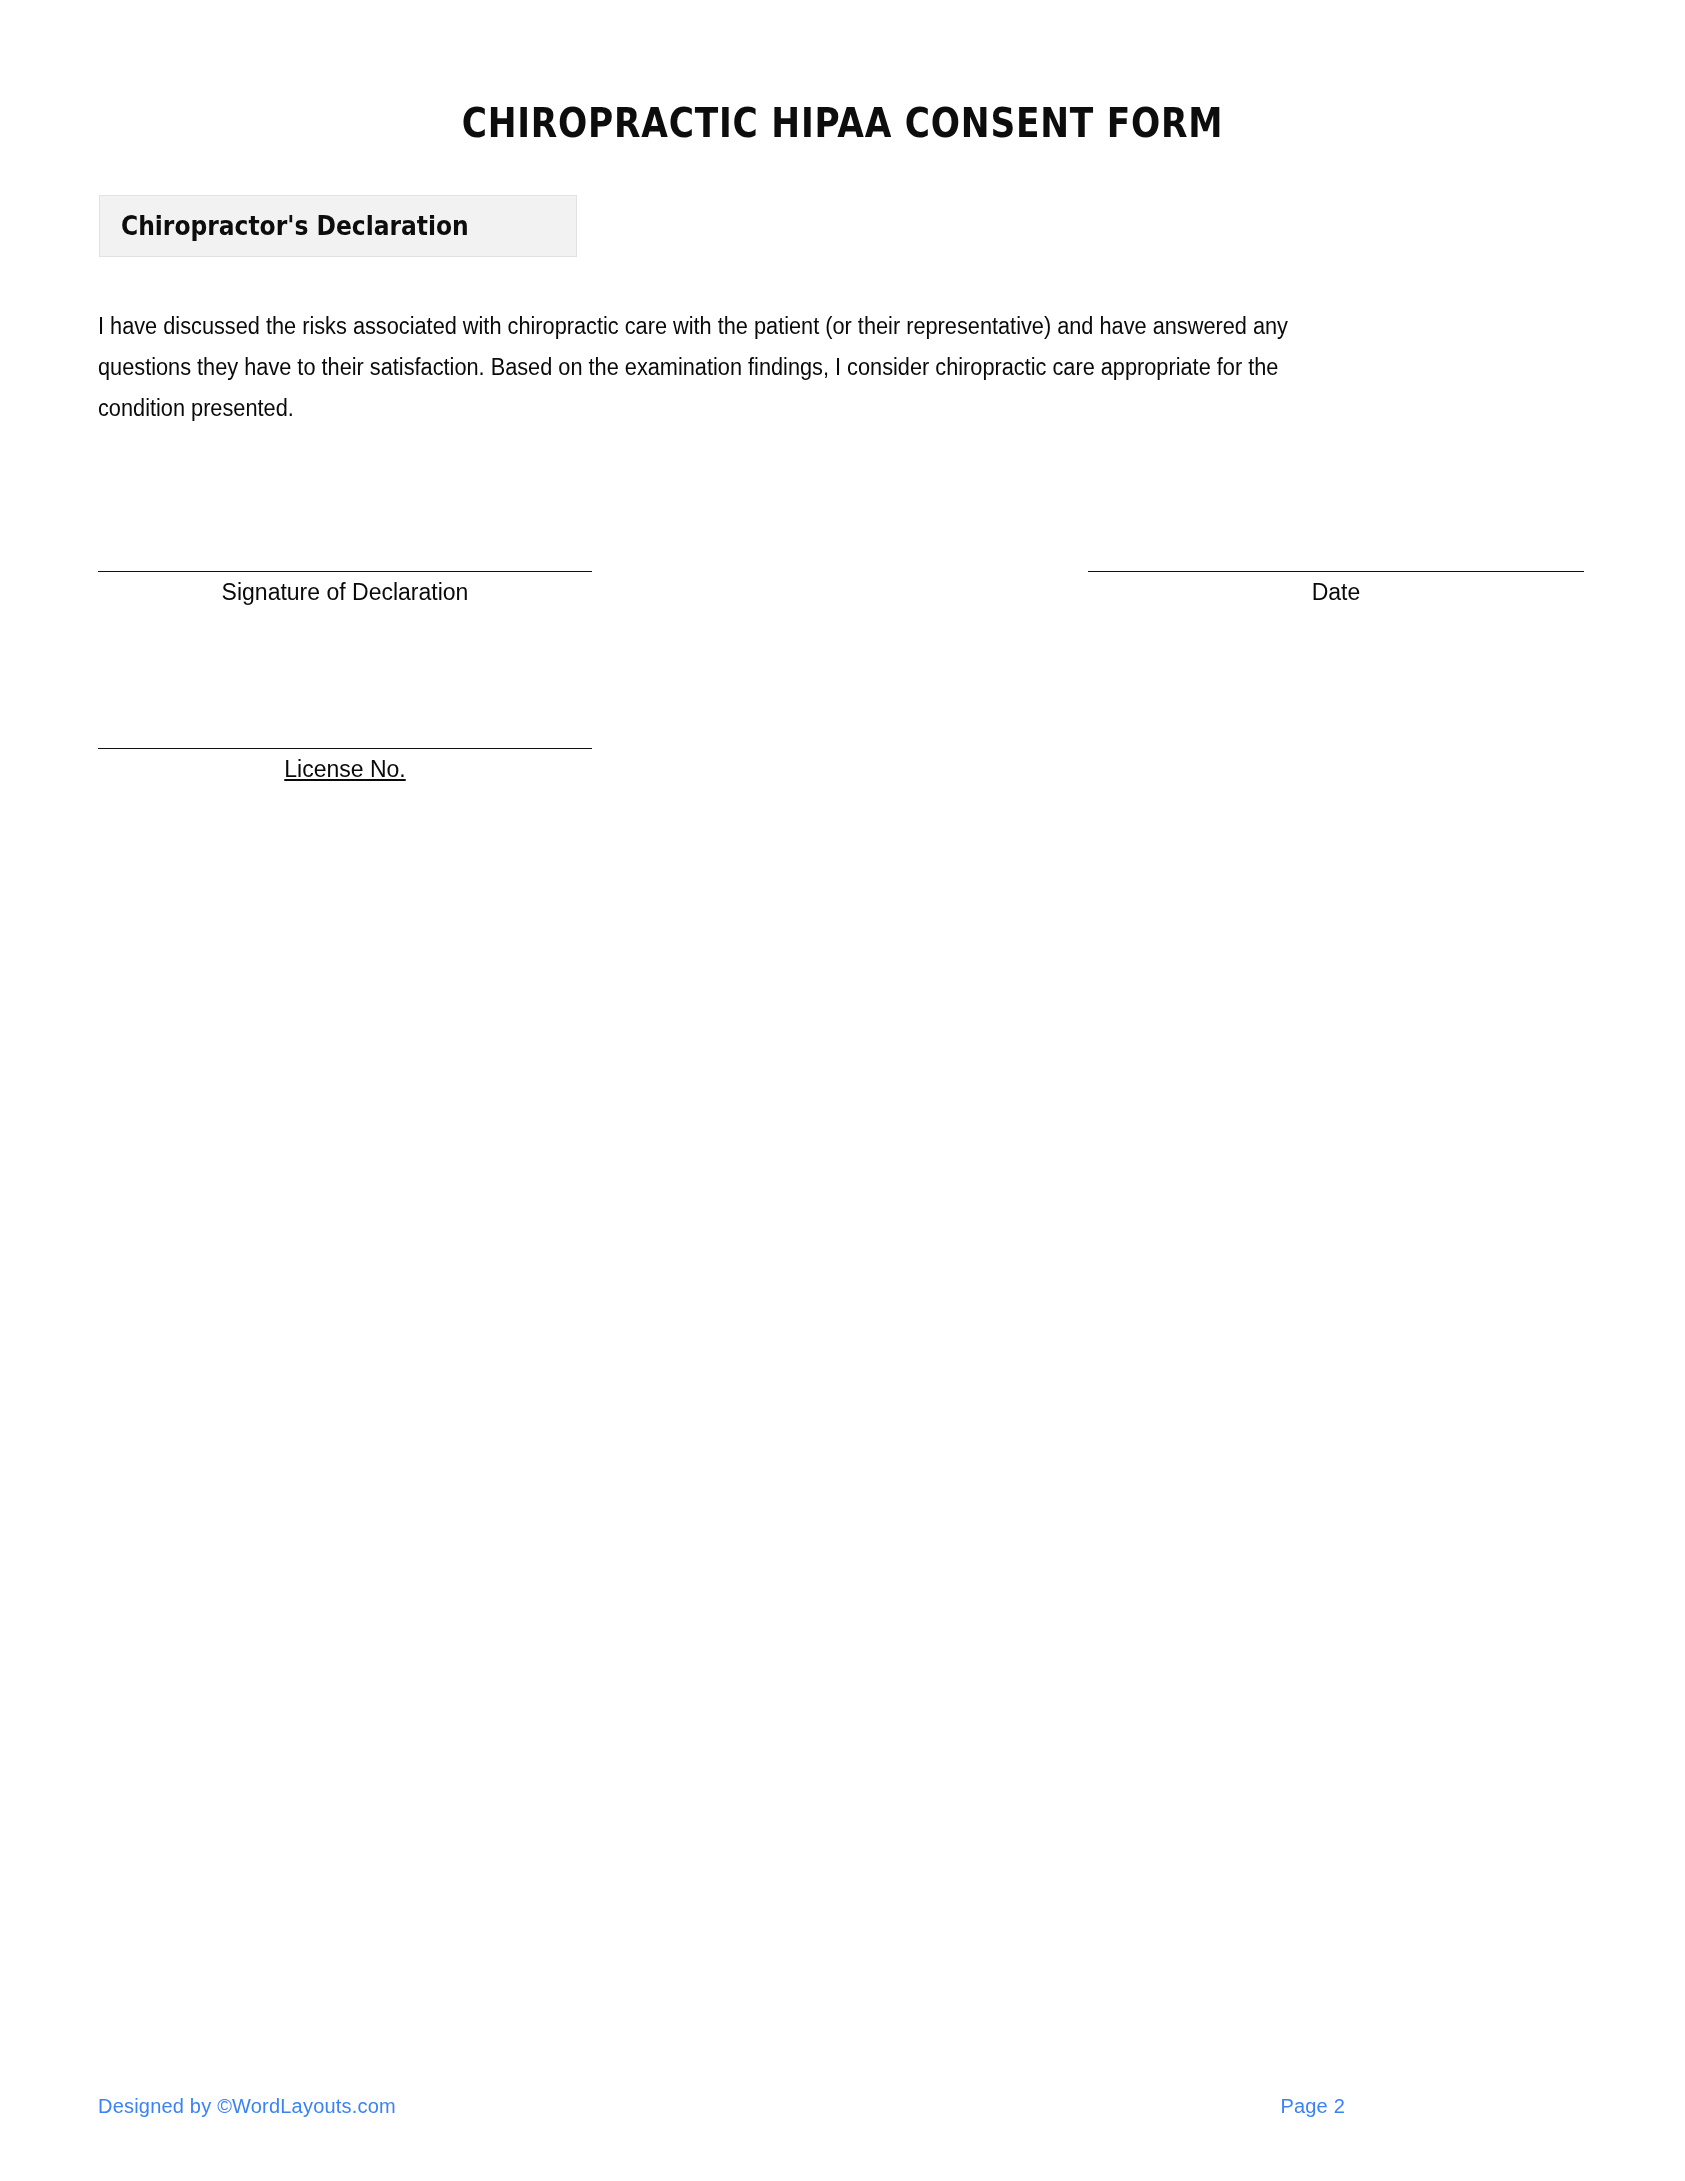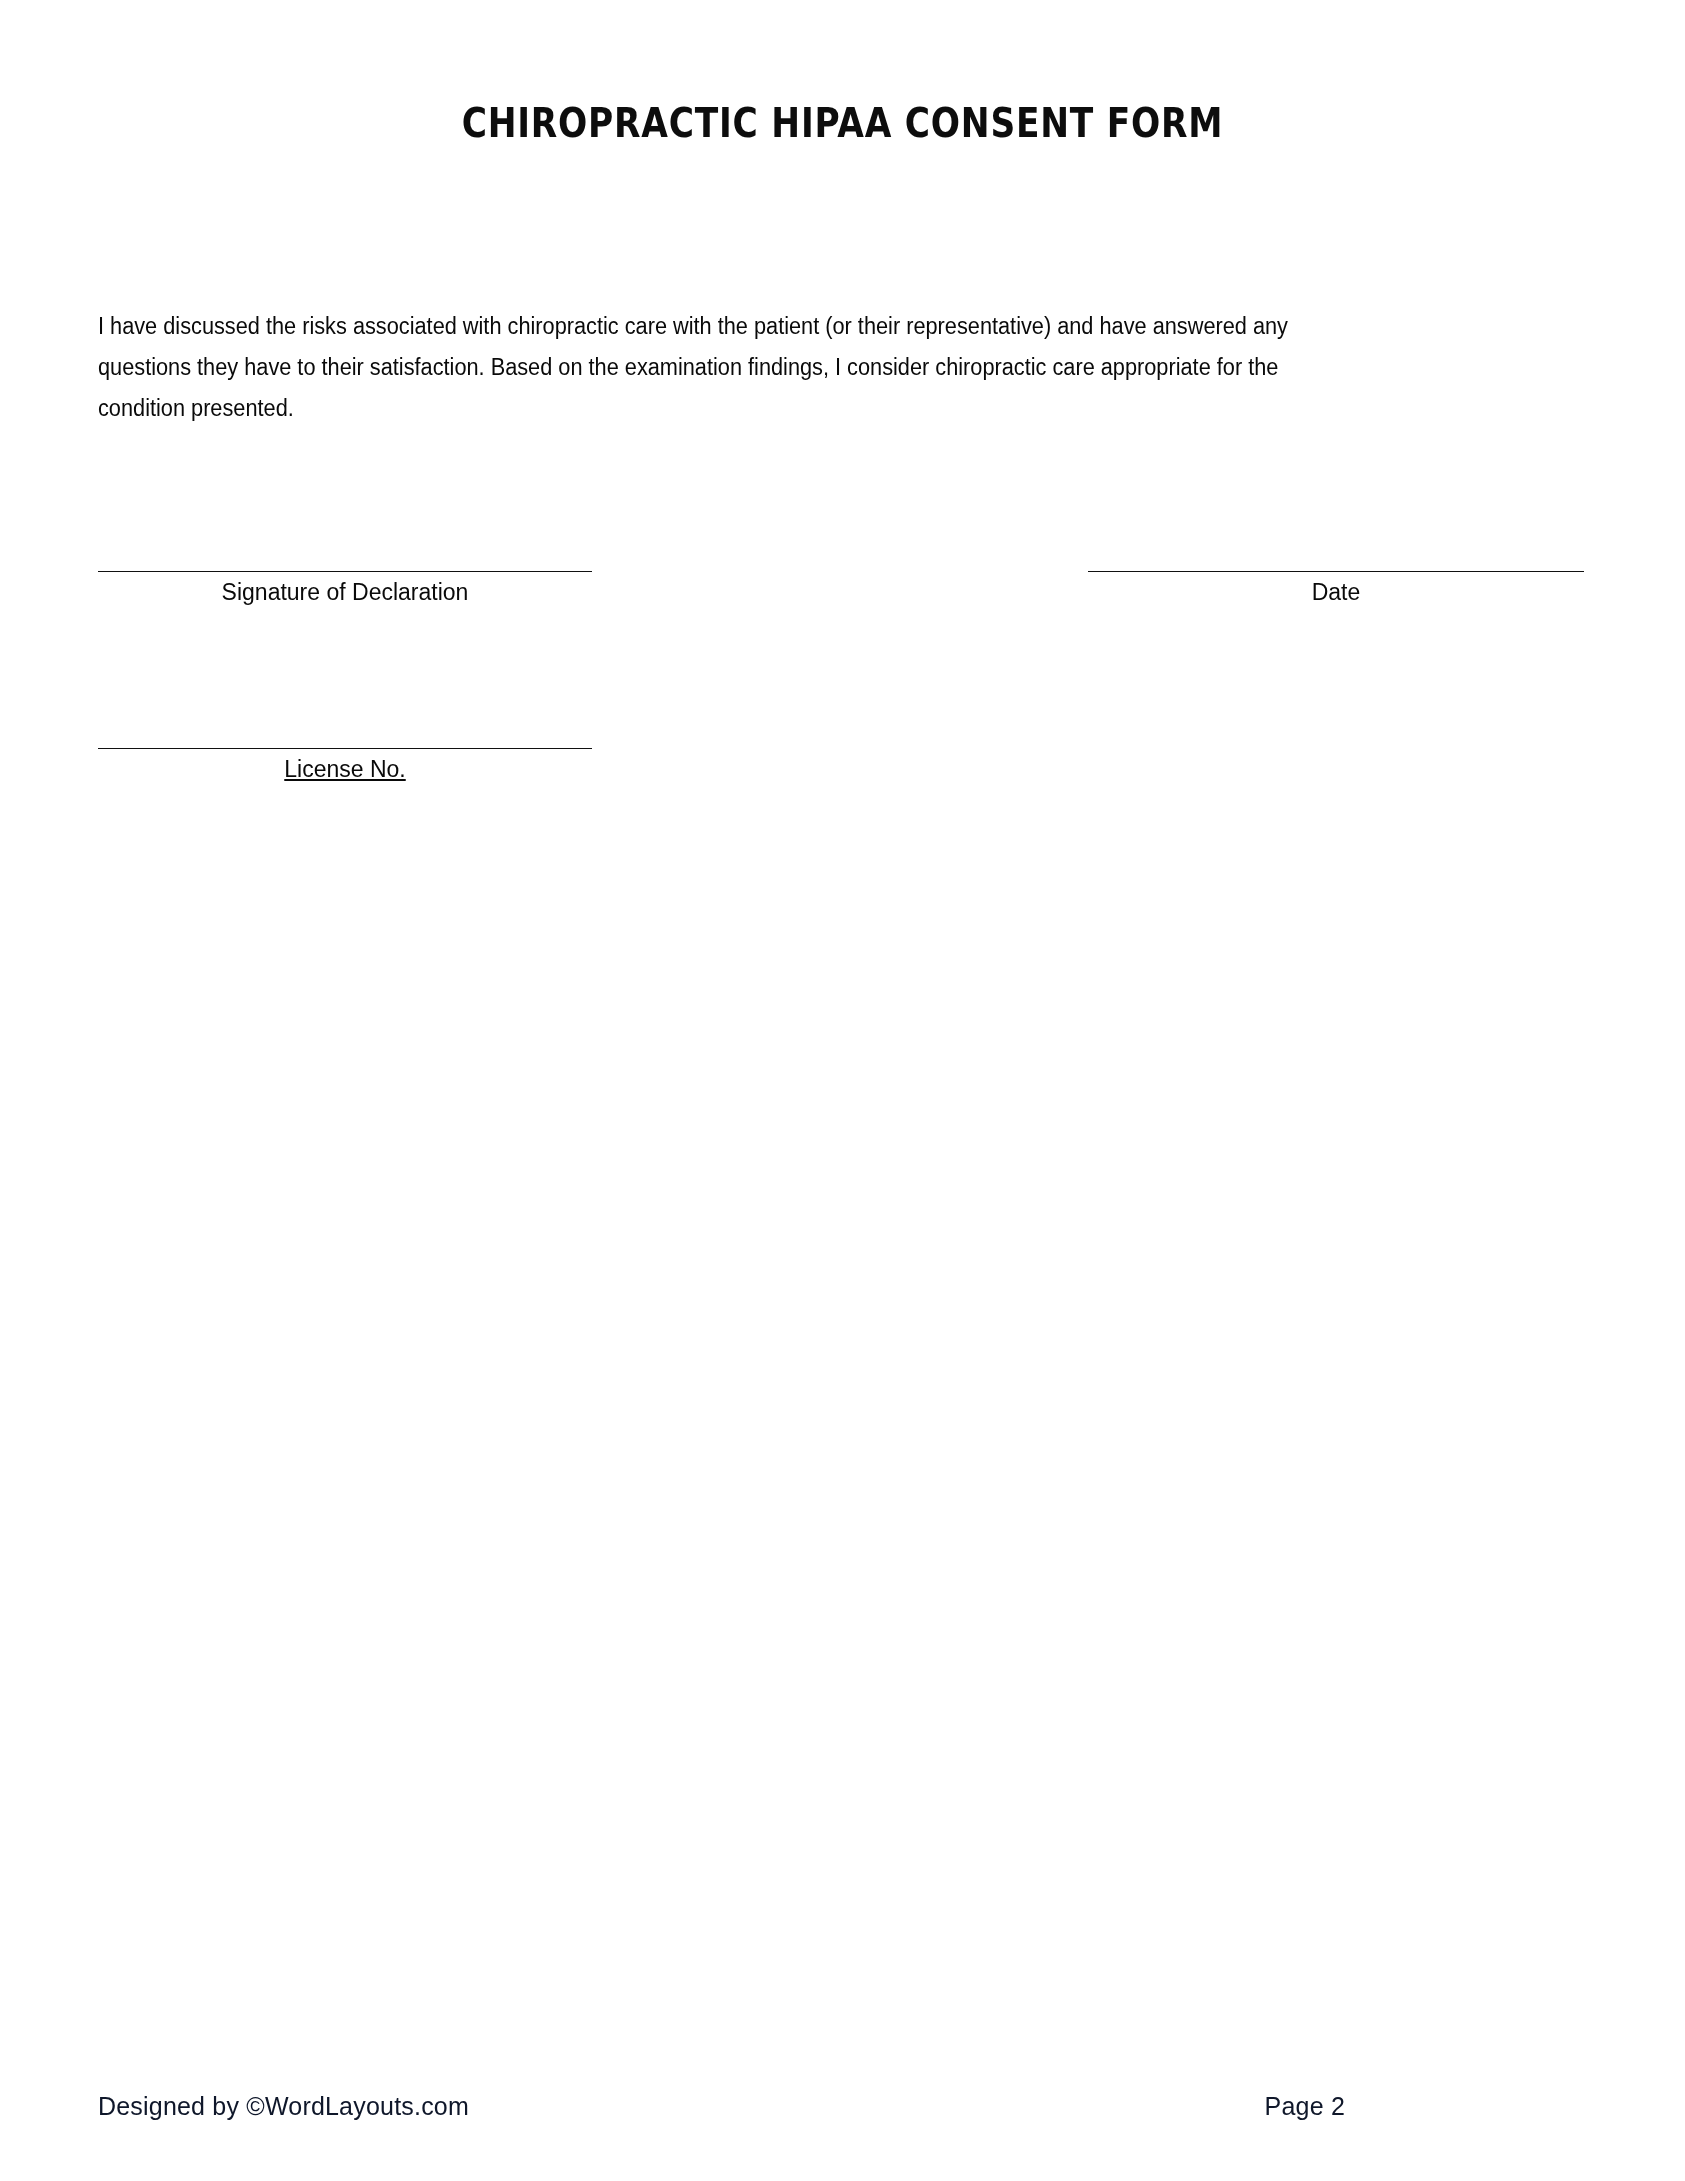--- a/index.html
+++ b/index.html
@@ -108,36 +108,39 @@
   #sig-label-date { left: 1088px; top: 577px; width: 496px; }
 
   #sig-line-license { left: 98px; top: 748px; width: 494px; }
   #sig-label-license { left: 98px; top: 754px; width: 494px; text-decoration: underline; }
 
   
   .footer-left, .footer-right {
     position: absolute;
     top: 2093px;
     font-family: "Liberation Sans", sans-serif;
-    font-size: 25px;
+    font-size: 20px;
     line-height: 26px;
     letter-spacing: 0.2px;
-    color: #0f172a;
+    color: #3b82f6;
     white-space: nowrap;
   }
   .footer-left { left: 98px; }
   .footer-right { right: 98px; text-align: left; }
 </style>
 </head>
 <body>
 
 <div class="page">
 
   <div class="doc-title">CHIROPRACTIC HIPAA CONSENT FORM</div>
 
+  <div class="section-header">
+    <div class="section-header-label">Chiropractor's Declaration</div>
+  </div>
 
   <div class="body-block">
     <div class="body-line">I have discussed the risks associated with chiropractic care with the patient (or their representative) and have answered any</div>
     <div class="body-line">questions they have to their satisfaction. Based on the examination findings, I consider chiropractic care appropriate for the</div>
     <div class="body-line">condition presented.</div>
   </div>
 
   <div class="sig-line" id="sig-line-chiropractor"></div>
   <div class="sig-label" id="sig-label-chiropractor">Signature of Declaration</div>
 

